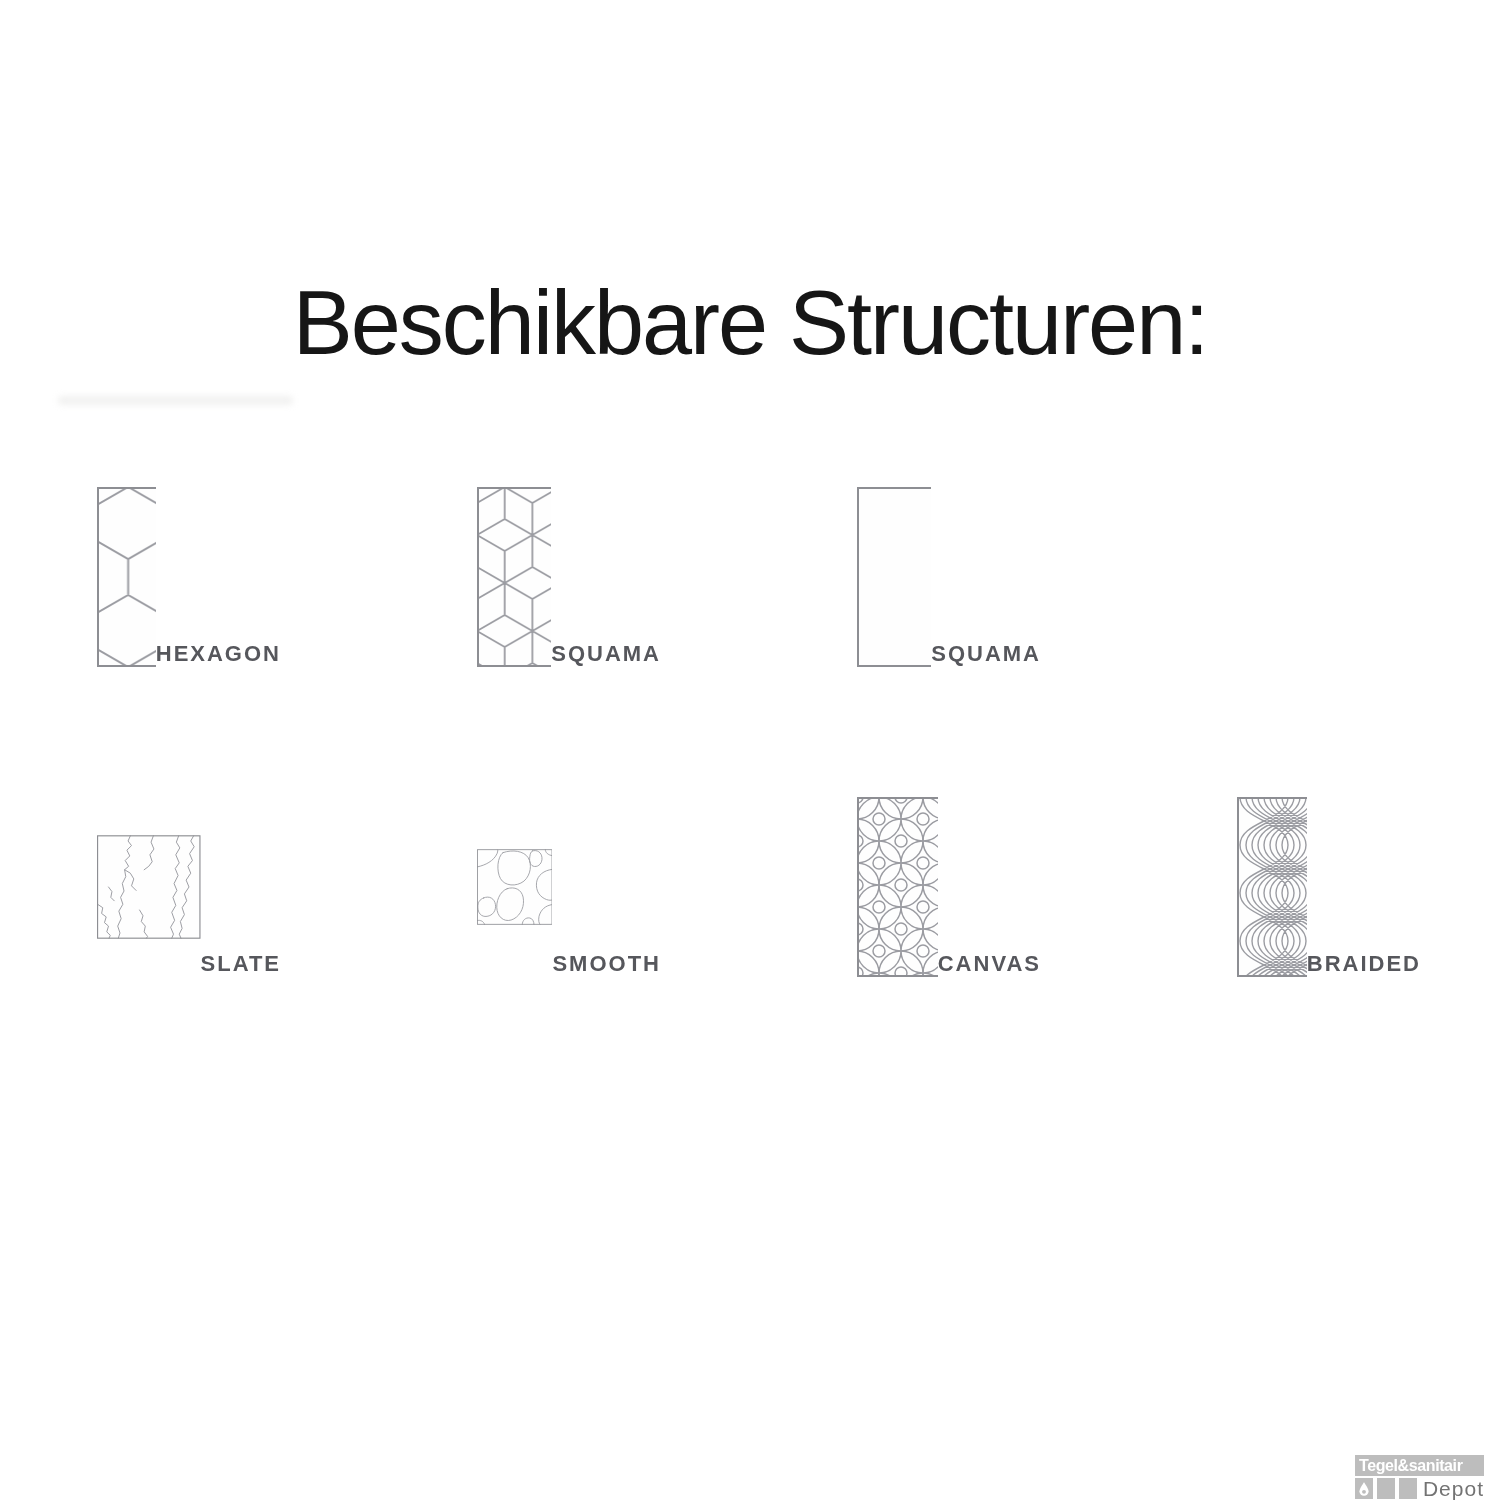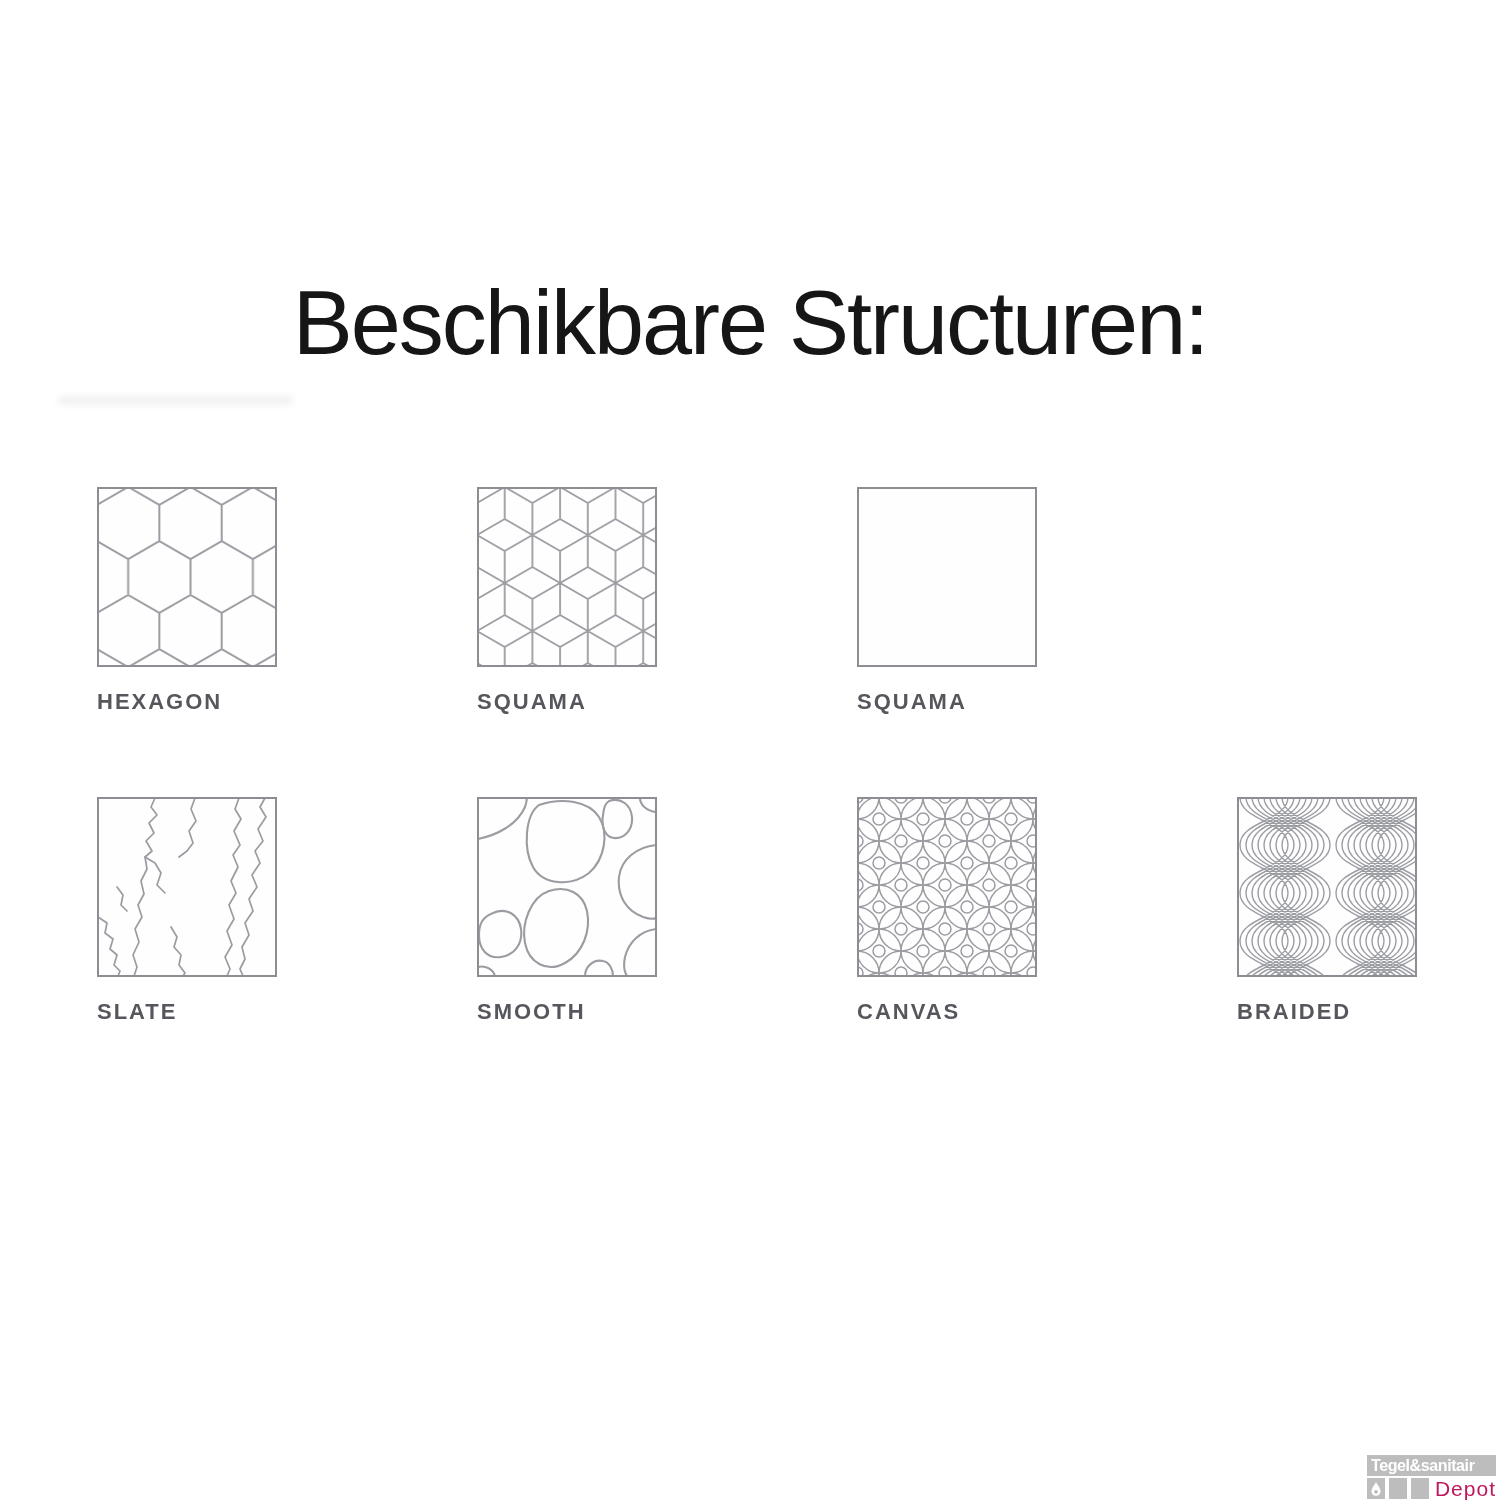--- a/index.html
+++ b/index.html
@@ -10,38 +10,38 @@
     text-align:center;font-size:90px;letter-spacing:-2px;
     color:#161616;font-weight:400;white-space:nowrap;
   }
   .ghost-smudge{
     position:absolute;left:58px;top:396px;width:235px;height:9px;
     background:#d8d8d6;opacity:.35;filter:blur(3px);border-radius:4px;
   }
   .row{position:absolute;left:97px;display:flex;gap:196px;}
   .row.r1{top:487px;}
   .row.r2{top:797px;}
-  .card{width:184px;display:flex;flex-direction:column;align-items:flex-start;}
+  .card{width:184px;display:flex;flex-direction:row;align-items:flex-end;}
   .card svg{display:block;}
   .sw-label{
     margin-top:22px;font-size:22px;font-weight:700;letter-spacing:2px;
     color:#56575c;text-align:center;white-space:nowrap;
   }
   
-  .logo{position:absolute;right:4px;bottom:0;width:129px;}
+  .logo{position:absolute;right:16px;bottom:0;width:129px;}
   .logo-bar{
     height:21px;background:#bdbdbd;color:#ffffff;
     font-size:16px;font-weight:700;letter-spacing:-0.4px;
     line-height:21px;padding-left:4px;white-space:nowrap;
   }
   .logo-row{display:flex;align-items:flex-start;margin-top:2px;height:22px;}
   .logo-sq{width:24px;height:21px;background:#bdbdbd;margin-right:4px;
            display:flex;align-items:center;justify-content:center;}
   .logo-sub{font-size:21px;font-weight:400;letter-spacing:1px;
-            color:#be185d;line-height:21px;margin-left:2px;}
+            color:#737373;line-height:21px;margin-left:2px;}
 </style>
 </head>
 <body>
 
 <svg width="0" height="0" style="position:absolute" aria-hidden="true">
   <defs>
     <pattern id="pat-hexagon" patternUnits="userSpaceOnUse" width="62.35" height="108">
       <path d="M31.18 0 L62.35 18 L62.35 54 L31.18 72 L0 54 L0 18 Z M31.18 72 L31.18 108" fill="none" stroke="#9b9ca2" stroke-width="2"></path>
     </pattern>
     <pattern id="pat-squama" patternUnits="userSpaceOnUse" width="56" height="56">

